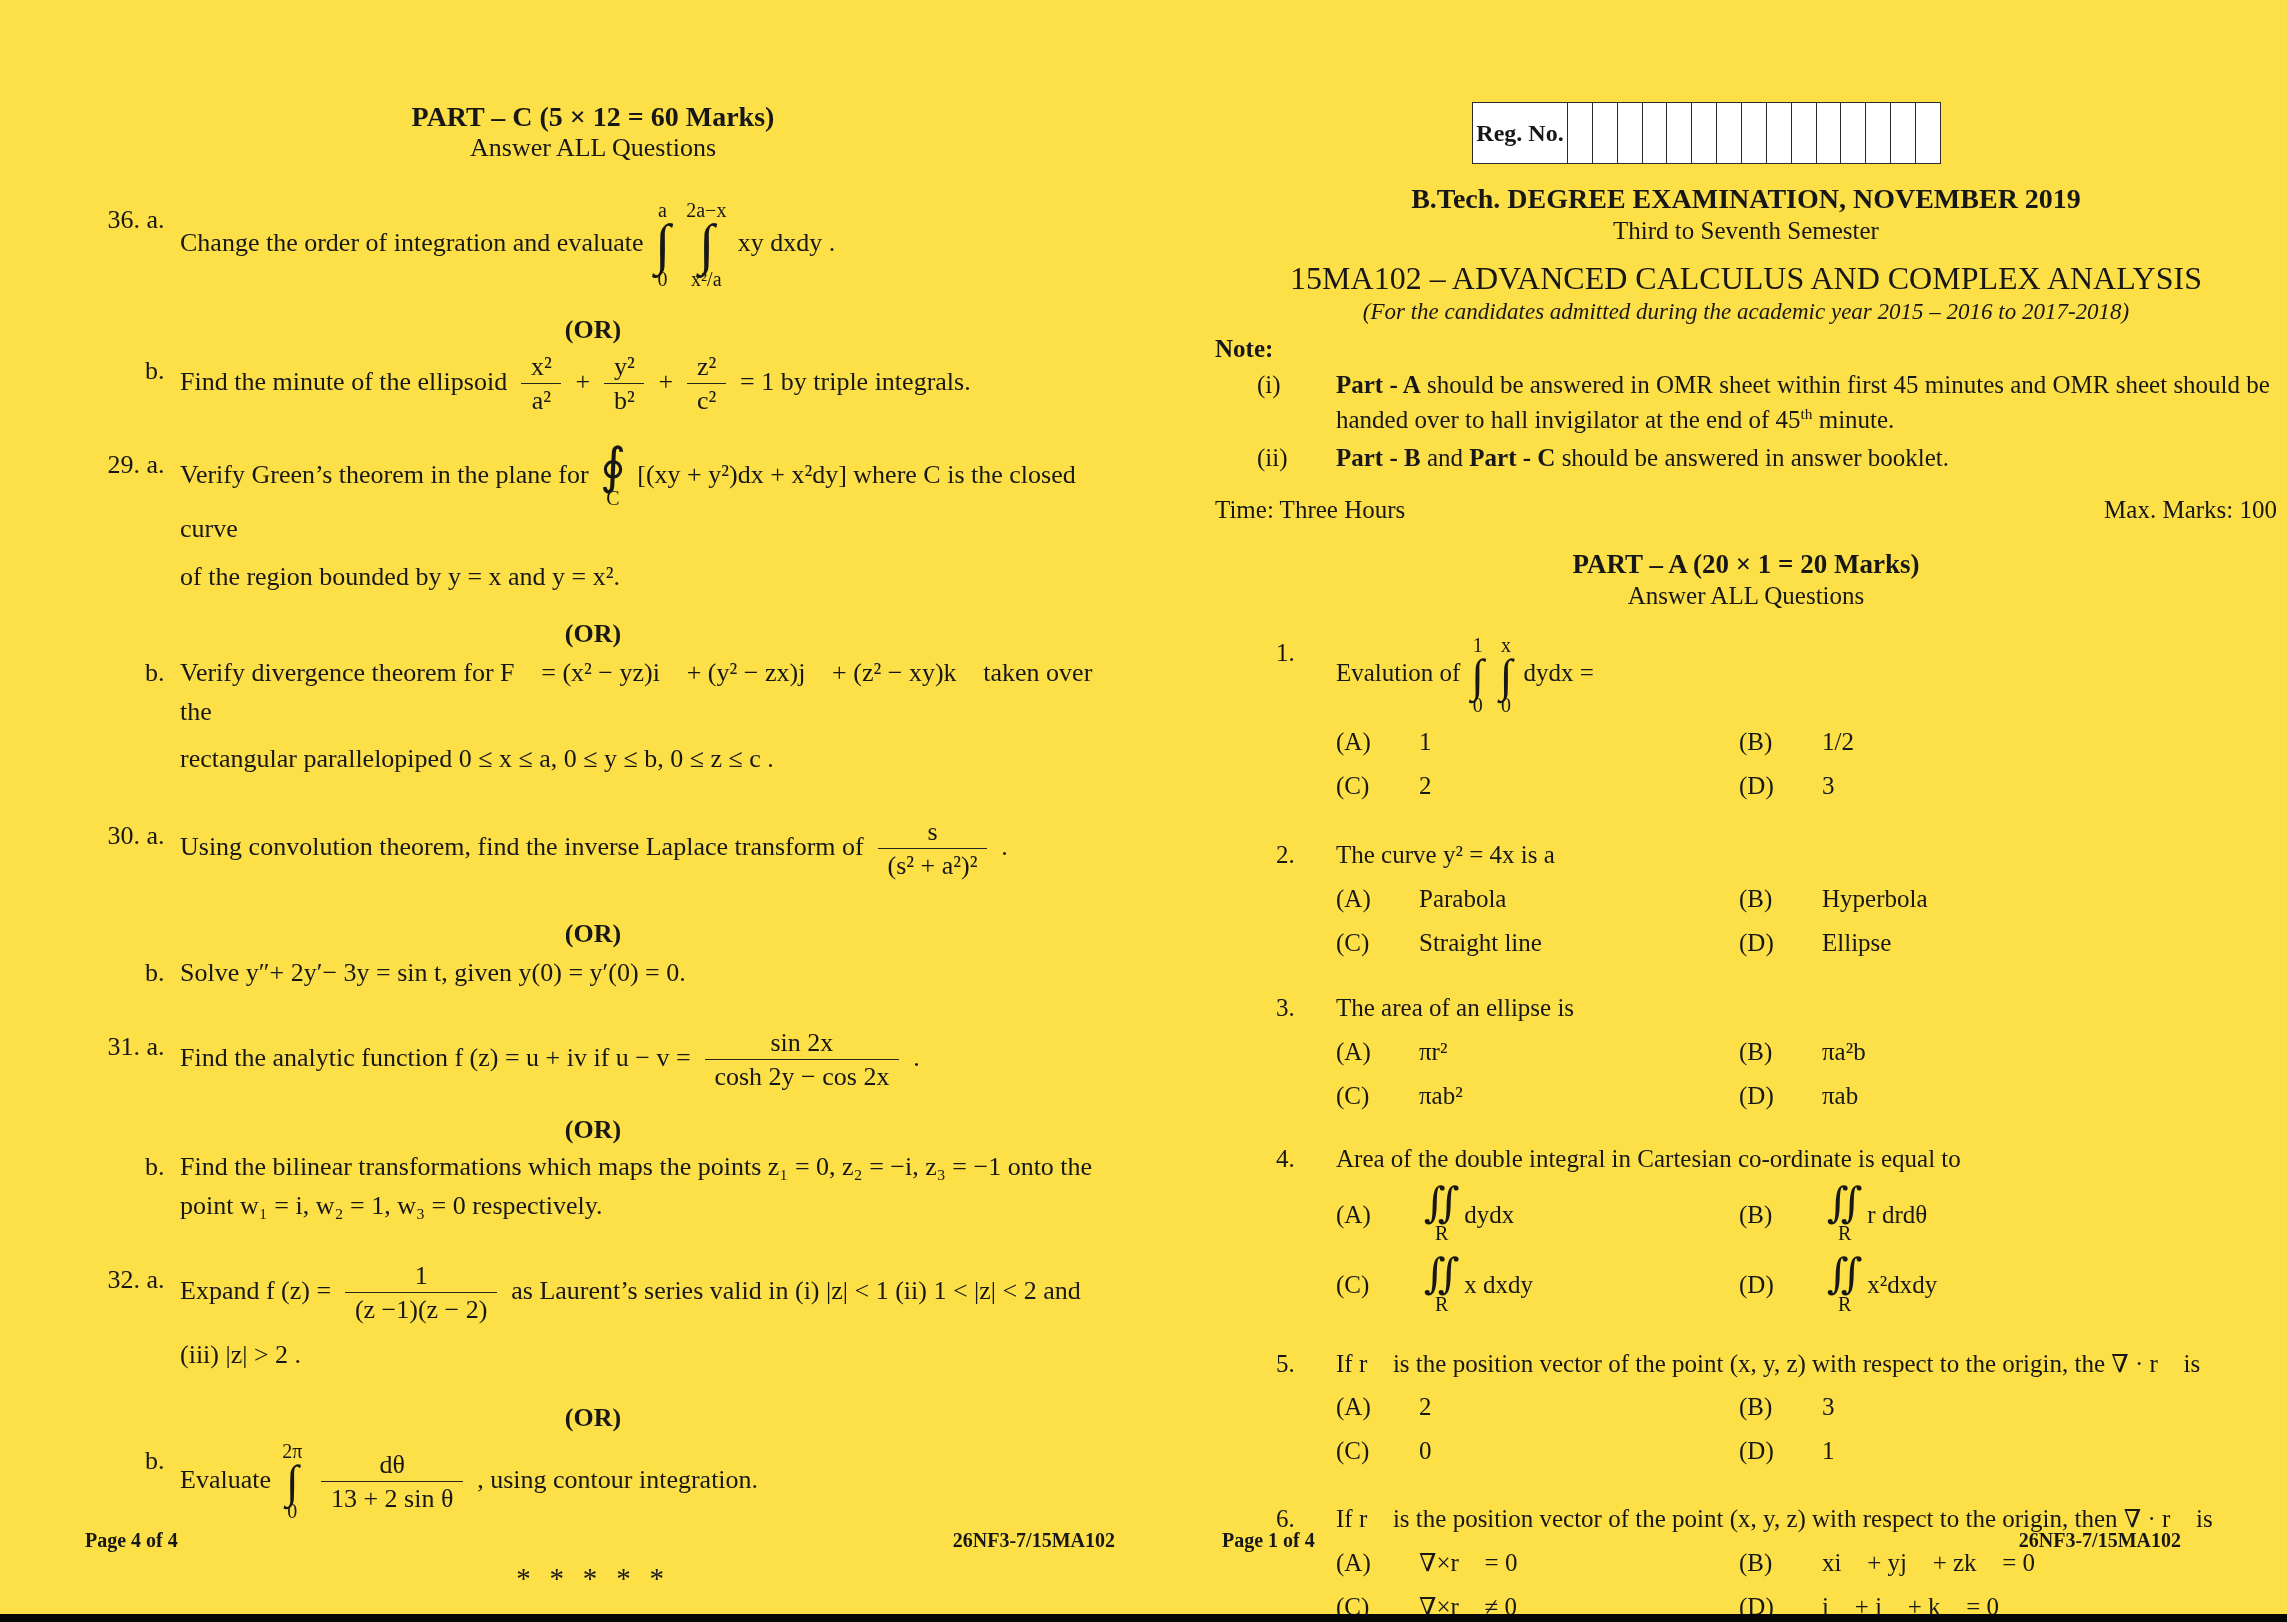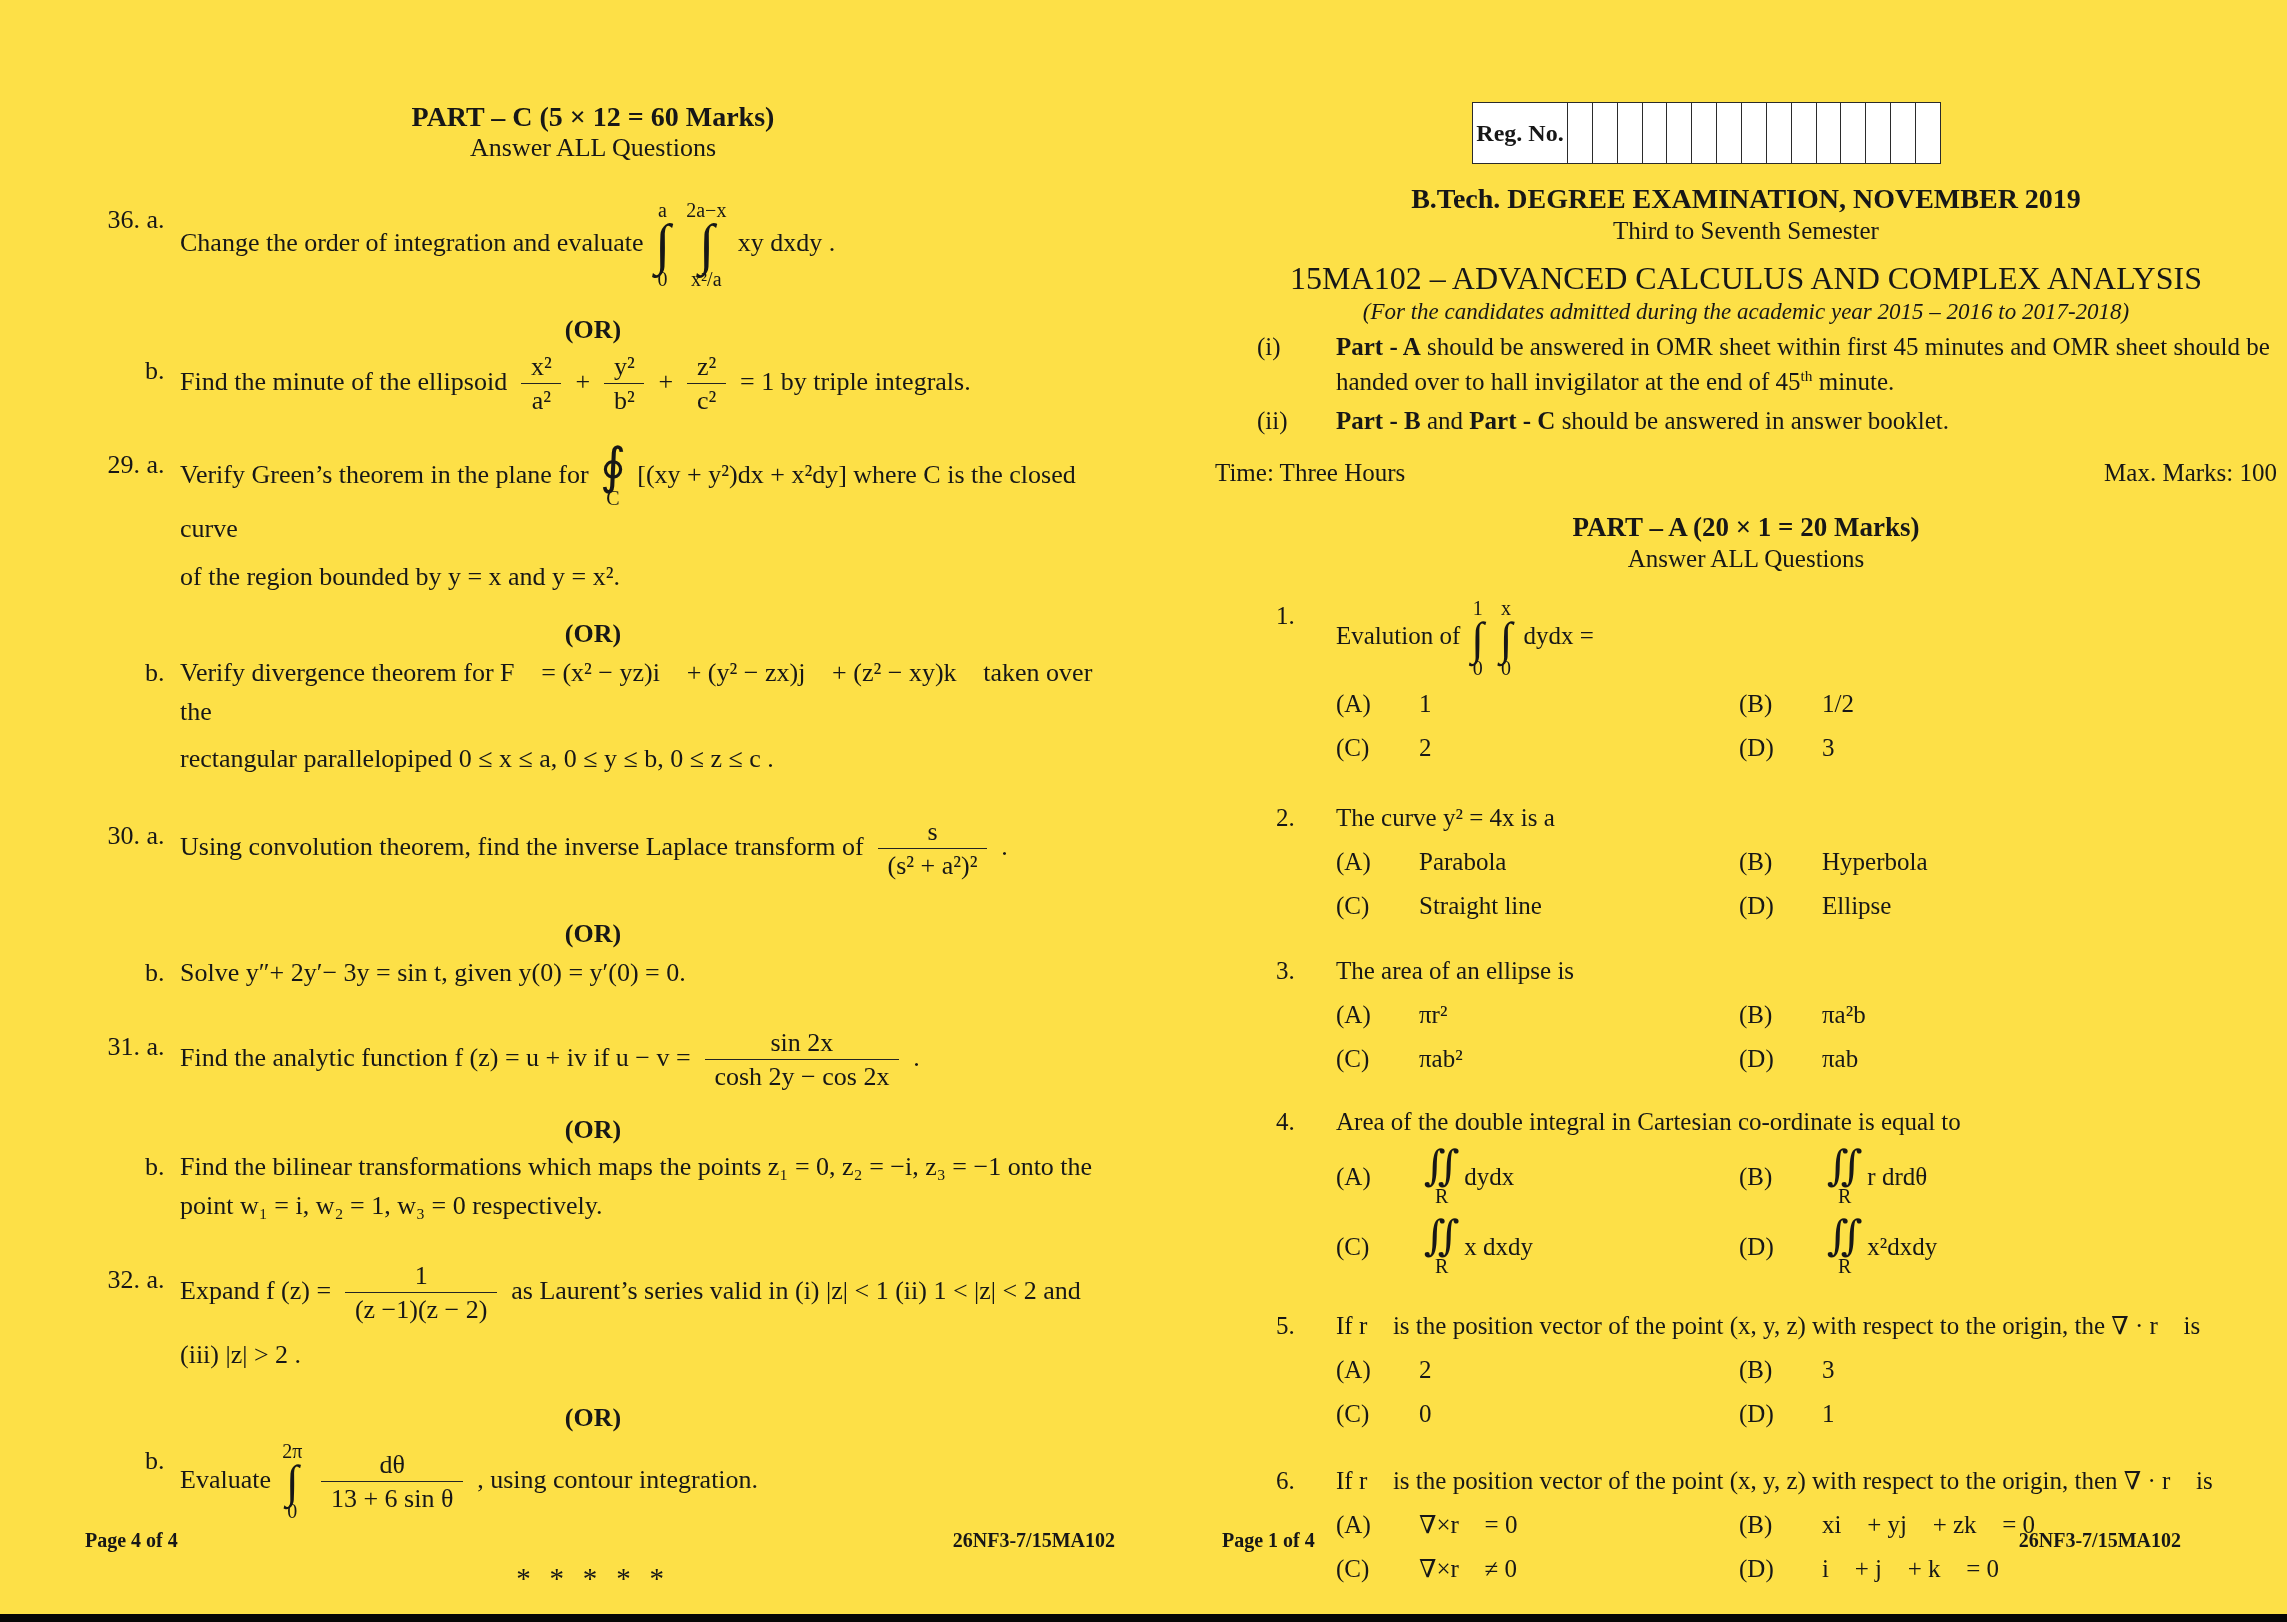--- a/index.html
+++ b/index.html
@@ -179,21 +179,21 @@
 
     <div class="q" style="margin-top:7.7px;">
       <span class="qnum">b.</span>
       <span class="qbody">
         <span>Evaluate</span>
         <span class="iwrap small">
           <span class="ib">2π</span>
           <span class="ig">∫</span>
           <span class="ib">0</span>
         </span>
-        <span class="frac"><span class="num">dθ</span><span class="den">13 + 6 sin θ</span></span>
+        <span class="frac"><span class="num">dθ</span><span class="den">13 + 2 sin θ</span></span>
         <span>, using contour integration.</span>
       </span>
     </div>
 
     <div class="stars">* * * * *</div>
   </div>
 
   <div class="regbox">
     <div class="reglabel">Reg. No.</div>
     <div class="regcell"></div>
@@ -212,20 +212,21 @@
     <div class="regcell"></div>
     <div class="regcell"></div>
   </div>
 
   <div class="col-right">
     <div class="center bold" style="font-size:28px;">B.Tech. DEGREE EXAMINATION, NOVEMBER 2019</div>
     <div class="center" style="margin-top:1.9px;">Third to Seventh Semester</div>
     <div class="center" style="margin-top:15.4px;font-size:32px;">15MA102 – ADVANCED CALCULUS AND COMPLEX ANALYSIS</div>
     <div class="center italic" style="margin-top:1.9px;font-size:23px;">(For the candidates admitted during the academic year 2015 – 2016 to 2017-2018)</div>
 
+    <div class="bold" style="margin-top:9.6px;">Note:</div>
     <div class="noterow">
       <span class="notelab">(i)</span>
       <span class="notetext">
         <span class="bold">Part - A</span><span> should be answered in OMR sheet within first 45 minutes and OMR sheet should be handed over to hall invigilator at the end of 45</span><sup style="font-size:15.4px;">th</sup><span> minute.</span>
       </span>
     </div>
     <div class="noterow">
       <span class="notelab">(ii)</span>
       <span class="notetext">
         <span class="bold">Part - B</span><span> and </span><span class="bold">Part - C</span><span> should be answered in answer booklet.</span>

